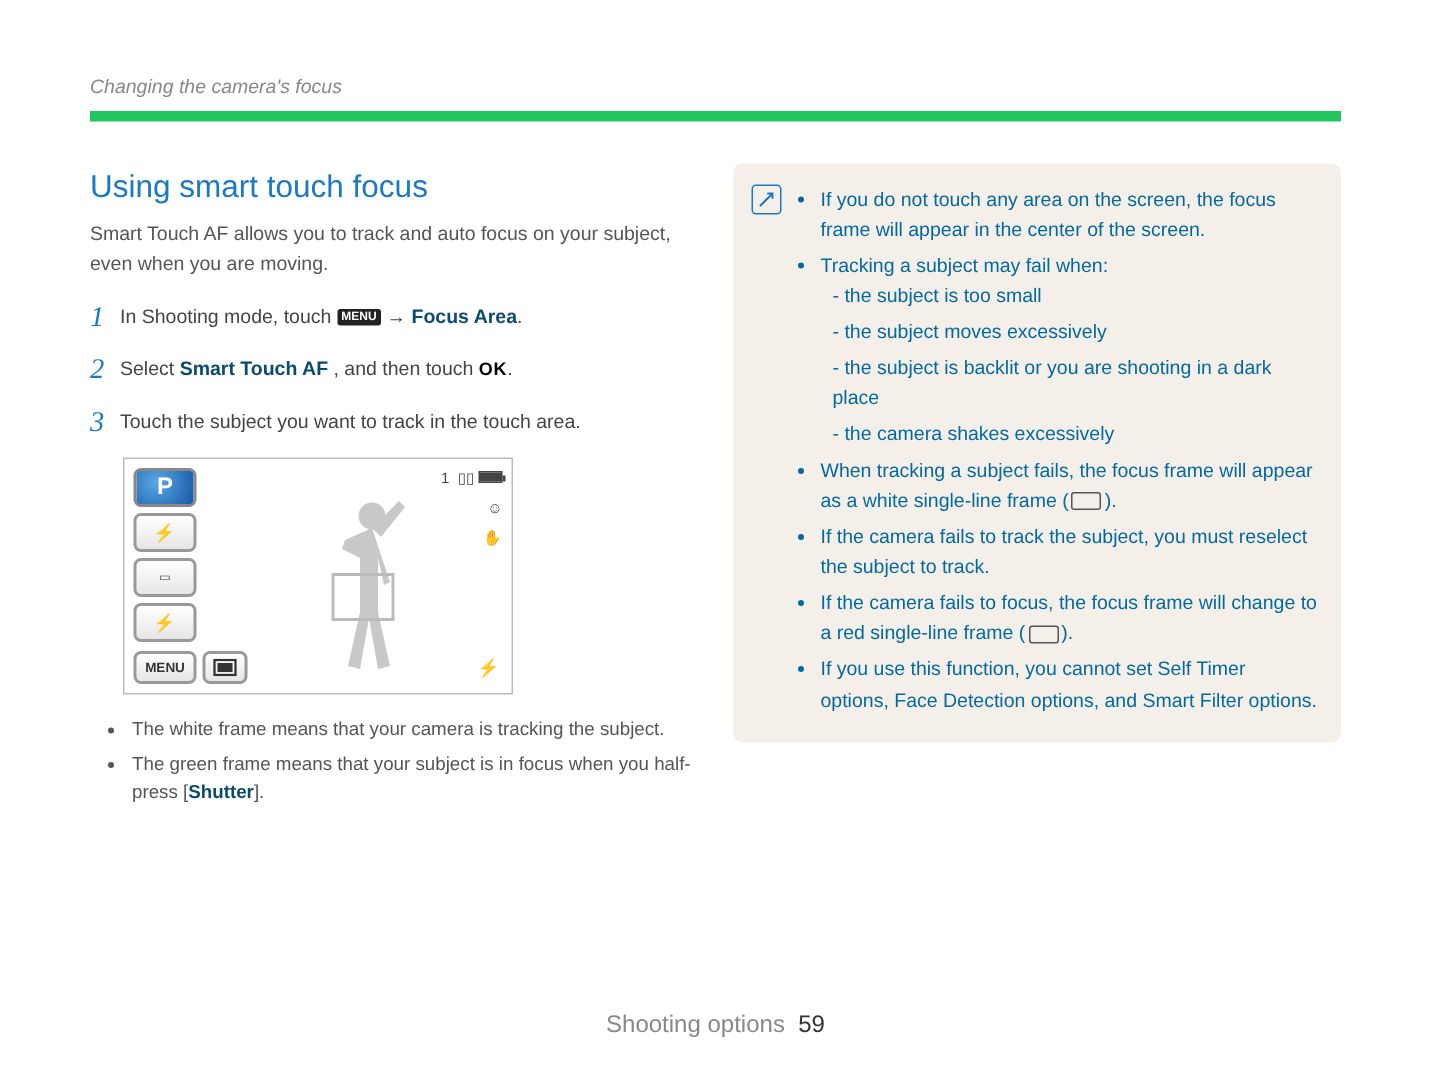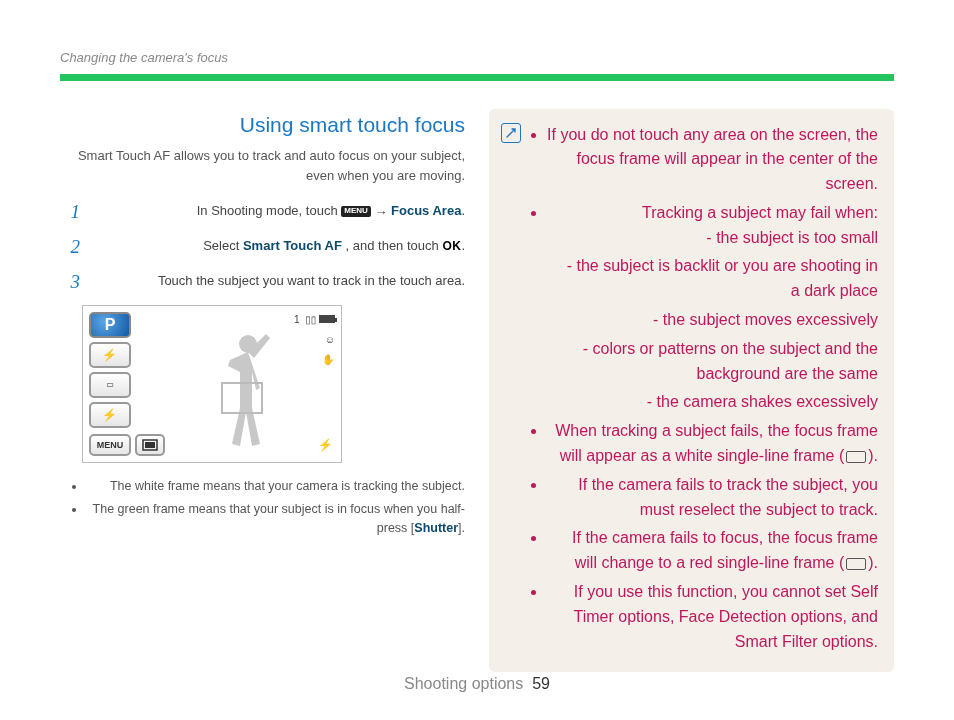--- a/index.html
+++ b/index.html
@@ -18,21 +18,20 @@
     color: #888;
     font-size: 13px;
     border-bottom: 7px solid #22c55e;
     padding-bottom: 6px;
     margin-bottom: 28px;
     font-style: italic;
   }
   .columns {
     display: flex;
     gap: 24px;
-    text-align: right;
   }
   .col-left { flex: 1 1 50%; }
   .col-right { flex: 1 1 50%; }
   h2.section-title {
     color: #1b78c2;
     font-weight: 400;
     font-size: 21px;
     margin-bottom: 6px;
   }
   .intro { color: #555; margin-bottom: 16px; }
@@ -126,22 +125,22 @@
     list-style: disc;
     color: #555;
     font-size: 12.5px;
   }
   ul.subnotes li { margin-bottom: 4px; padding-left: 2px; }
   .info-box {
     background: #f4efe8;
     border-radius: 6px;
     padding: 14px 16px 14px 46px;
     position: relative;
-    font-size: 16px;
-    color: #be185d;
+    font-size: 13px;
+    color: #0369a1;
     line-height: 1.55;
   }
   .info-icon {
     position: absolute; left: 12px; top: 14px;
     width: 20px; height: 20px; border: 1.5px solid #1b78c2; border-radius: 3px;
     display: flex; align-items: center; justify-content: center;
     color:#1b78c2;
   }
   .info-box ul { list-style: disc; margin-left: 12px; }
   .info-box ul li { margin-bottom: 4px; }
@@ -241,23 +240,22 @@
         <svg width="12" height="12" viewBox="0 0 12 12">
             <path d="M2 10 L10 2 M7 2 L10 2 L10 5" fill="none" stroke="#1b78c2" stroke-width="1.3" stroke-linecap="round"></path>
           </svg>
       </div>
       <ul>
         <li>If you do not touch any area on the screen, the focus frame will appear in the center of the screen.</li>
         <li>
           <span>Tracking a subject may fail when:</span>
           <ul class="dash">
             <li>the subject is too small</li>
+            <li>the subject moves excessively</li>
             <li>the subject is backlit or you are shooting in a dark place</li>
-            <li>the subject moves excessively</li>
-            <li>colors or patterns on the subject and the background are the same</li>
             <li>the camera shakes excessively</li>
           </ul>
         </li>
         <li>
           <span>When tracking a subject fails, the focus frame will appear as a white single-line frame (</span><span class="frame-inline"></span><span>).</span>
         </li>
         <li>If the camera fails to track the subject, you must reselect the subject to track.</li>
         <li>
           <span>If the camera fails to focus, the focus frame will change to a red single-line frame (</span><span class="frame-inline" style="border-color:#555;"></span><span>).</span>
         </li>

